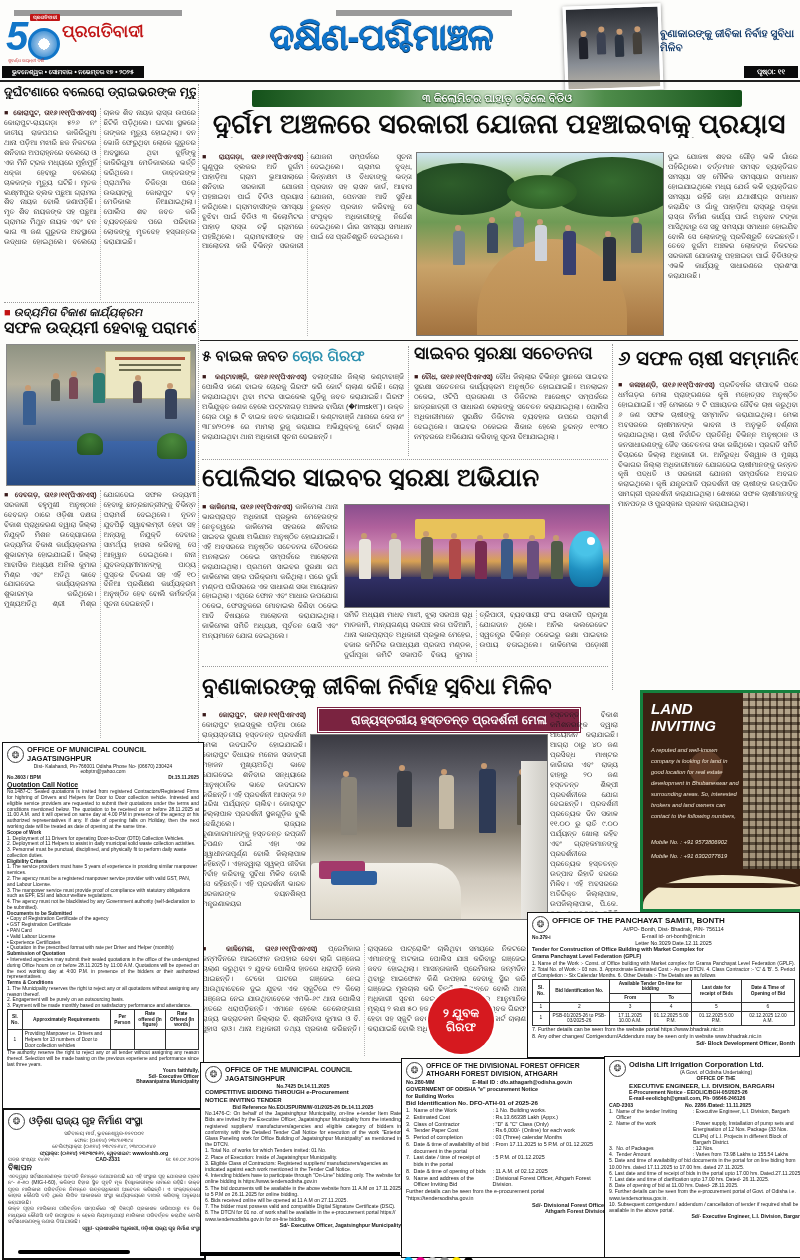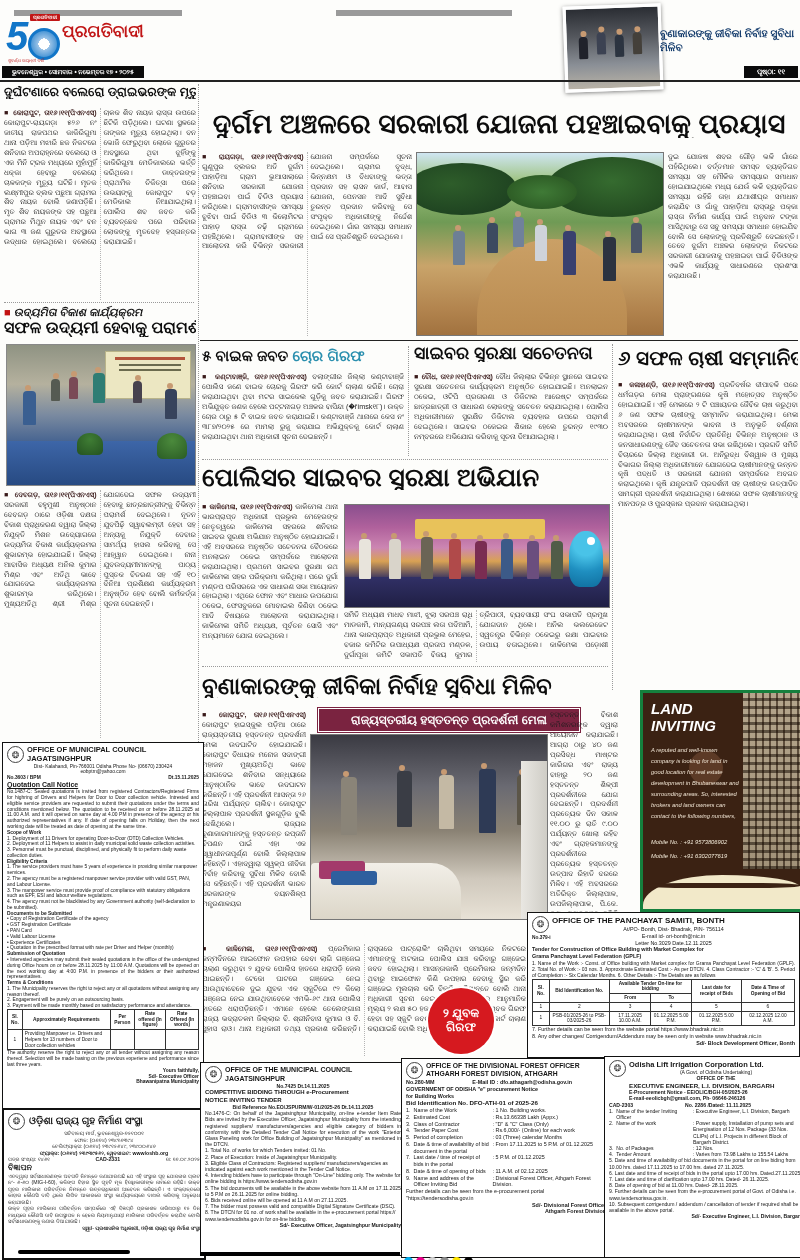--- a/index.html
+++ b/index.html
@@ -73,20 +73,21 @@
 
   <div class="abs" style="left:6px;top:14px;width:168px;height:50px;">
     <div style="position:absolute;left:24px;top:0;background:#c11616;color:#fff;font-size:5px;font-weight:bold;padding:0 3px;border-radius:1px;">ପ୍ରଗତିବାଦୀ</div>
     <div style="position:absolute;left:0;top:2px;font-size:40px;font-weight:bold;color:#1276c8;font-style:italic;line-height:1;">5</div>
     <div style="position:absolute;left:22px;top:14px;width:26px;height:26px;border:3px solid #1276c8;border-radius:50%;
                 background:radial-gradient(circle,#fff 30%,#9cc4e8 31%,#1276c8 100%);"></div>
     <div style="position:absolute;left:56px;top:8px;font-size:17px;font-weight:bold;color:#c11616;white-space:nowrap;">ପ୍ରଗତିବାଦୀ</div>
     <div style="position:absolute;left:2px;top:44px;font-size:4.5px;color:#c11616;white-space:nowrap;">ସୁବର୍ଣ୍ଣ ଜୟନ୍ତୀ ବର୍ଷ</div>
   </div>
 
+  <div class="abs nameplate" style="left:180px;top:16px;width:402px;height:50px;font-size:36px;">ଦକ୍ଷିଣ-ପଶ୍ଚିମାଞ୍ଚଳ</div>
 
   <div class="abs photo" style="left:564px;top:5px;width:92px;height:80px;background:#fff;border:3px solid #fff;
               box-shadow:0 1px 4px rgba(0,0,0,.5);transform:rotate(-2deg);">
     <div style="position:absolute;inset:0;background:linear-gradient(180deg,#2a2d33 0%,#55585e 35%,#8a8f96 70%,#b8b2a6 100%);"></div>
     <div class="p" style="left:12px;top:28px;"></div>
     <div class="p" style="left:30px;top:24px;background:#3c4252;"></div>
     <div class="p" style="left:48px;top:27px;background:#2c3440;"></div>
     <div class="p" style="left:66px;top:25px;background:#44403a;"></div>
   </div>
   <div class="abs" style="left:660px;top:26px;width:136px;height:52px;font-size:10.5px;font-weight:bold;color:#123a6b;line-height:1.35;">ବୁଣାକାରଙ୍କୁ ଜୀବିକା ନିର୍ବାହ ସୁବିଧା ମିଳିବ</div>
@@ -120,20 +121,21 @@
     <div class="p" style="left:126px;top:36px;background:#47424e;"></div>
     <div class="p" style="left:158px;top:44px;width:12px;height:30px;background:#37435c;"></div>
   </div>
   <div class="abs body-txt c2" style="left:4px;top:490px;width:192px;height:248px;">
     <span class="dl">■ ଦେବଗଡ଼, ତା୧୬।୧୧(ପିଏନଏସ୍)</span>
     <span>ସରକାରୀ ବହୁମୁଖୀ ଅନୁଷ୍ଠାନ ଦେବଗଡ଼ ଠାରେ ଓଡ଼ିଶା ଦକ୍ଷତା ବିକାଶ ପ୍ରାଧିକରଣ ଦ୍ୱାରା ଜିଲ୍ଲା ନିଯୁକ୍ତି ମିଶନ ଉଦ୍ୟୋଗରେ ଉଦ୍ୟମିତା ବିକାଶ କାର୍ଯ୍ୟକ୍ରମର ଶୁଭାରମ୍ଭ ହୋଇଯାଇଛି। ଜିଲ୍ଲା ଆବାସିକ ଅଧ୍ୟକ୍ଷ ଅନିଲ କୁମାର ମିଶ୍ର ଏବଂ ଅତିଥି ଭାବେ ଯୋଗଦେଇ କାର୍ଯ୍ୟକ୍ରମର ଶୁଭାରମ୍ଭ କରିଥିଲେ। ମୁଖ୍ୟଅତିଥି ଶ୍ରୀ ମିଶ୍ର ଯୋଗଦେଇ ସଫଳ ଉଦ୍ୟମୀ ହେବାକୁ ଛାତ୍ରଛାତ୍ରୀଙ୍କୁ ବିଭିନ୍ନ ପରାମର୍ଶ ଦେଇଥିଲେ। ନୂତନ ଯୁବପିଢ଼ି ସ୍ୱାବଲମ୍ବୀ ହେବା ସହ ଅନ୍ୟକୁ ନିଯୁକ୍ତି ଦେବାର ସାମର୍ଥ୍ୟ ହାସଲ କରିବାକୁ ସେ ଆହ୍ୱାନ ଦେଇଥିଲେ। ନାନା ଯୁବଉଦ୍ୟମୀମାନଙ୍କୁ ପାଠ୍ୟ ପୁସ୍ତକ ବିତରଣ ସହ ଏହି ୧୦ ଦିନିଆ ପ୍ରଶିକ୍ଷଣ କାର୍ଯ୍ୟକ୍ରମ ଅନୁଷ୍ଠିତ ହେବ ବୋଲି କର୍ମକର୍ତ୍ତା ସୂଚନା ଦେଇଛନ୍ତି।</span>
   </div>
 
   <div class="abs vdot" style="left:198px;top:84px;height:1166px;"></div>
 
+  <div class="abs kick-green" style="left:252px;top:90px;width:490px;height:17px;font-size:11px;">୩ କିଲୋମିଟର ପାହାଡ଼ ଚଢିଲେ ବିଡିଓ</div>
   <div class="abs hl center" style="left:200px;top:110px;width:598px;font-size:27px;">ଦୁର୍ଗମ ଅଞ୍ଚଳରେ ସରକାରୀ ଯୋଜନା ପହଞ୍ଚାଇବାକୁ ପ୍ରୟାସ</div>
   <div class="abs body-txt c2" style="left:202px;top:152px;width:210px;height:184px;">
     <span class="dl">■ ରାୟଗଡ଼ା, ତା୧୬।୧୧(ପିଏନଏସ୍)</span>
     <span>ଗୁଣୁପୁର ବ୍ଲକର ଅତି ଦୁର୍ଗମ ପାହାଡ଼ିଆ ଗ୍ରାମ ଭୁଆସାଲାରେ ଶନିବାର ସରକାରୀ ଯୋଜନା ପହଞ୍ଚାଇବା ପାଇଁ ବିଡିଓ ପ୍ରୟାସ କରିଥିଲେ। ଗ୍ରାମବାସୀଙ୍କ ସମସ୍ୟା ବୁଝିବା ପାଇଁ ବିଡିଓ ୩ କିଲୋମିଟର ପାହାଡ଼ ରାସ୍ତା ଚଢ଼ି ଗ୍ରାମରେ ପହଞ୍ଚିଥିଲେ। ଗ୍ରାମବାସୀଙ୍କ ସହ ଆଲୋଚନା କରି ବିଭିନ୍ନ ସରକାରୀ ଯୋଜନା ସମ୍ପର୍କରେ ସୂଚନା ଦେଇଥିଲେ। ଗ୍ରାମର ବୃଦ୍ଧ, ଭିନ୍ନକ୍ଷମ ଓ ବିଧବାଙ୍କୁ ଭତ୍ତା ପ୍ରଦାନ ସହ ରାସନ କାର୍ଡ, ଆବାସ ଯୋଜନା, ପେନସନ ଆଦି ସୁବିଧା ତୁରନ୍ତ ପ୍ରଦାନ କରିବାକୁ ସେ ସଂପୃକ୍ତ ଅଧିକାରୀଙ୍କୁ ନିର୍ଦ୍ଦେଶ ଦେଇଥିଲେ। ଗାଁର ସମସ୍ୟା ସମାଧାନ ପାଇଁ ସେ ପ୍ରତିଶ୍ରୁତି ଦେଇଥିଲେ।</span>
   </div>
   <div class="abs photo" style="left:416px;top:152px;width:246px;height:182px;border:1px solid #777;">
     <div style="position:absolute;inset:0;background:linear-gradient(180deg,#cfe6f2 0%,#9dc27d 16%,#6f9a55 38%,#c9a46a 62%,#b3854f 85%,#a1723f 100%);"></div>
     <div style="position:absolute;left:-10px;top:10px;width:110px;height:52px;background:radial-gradient(ellipse at 40% 40%,#2e5d2a,#1d4020 80%);border-radius:50%;"></div>
     <div style="position:absolute;right:-14px;top:4px;width:130px;height:60px;background:radial-gradient(ellipse at 50% 40%,#356b2f,#21471f 80%);border-radius:50%;"></div>
     <div style="position:absolute;left:90px;top:22px;width:70px;height:34px;background:radial-gradient(ellipse,#3f7a36,#27511f);border-radius:50%;"></div>

